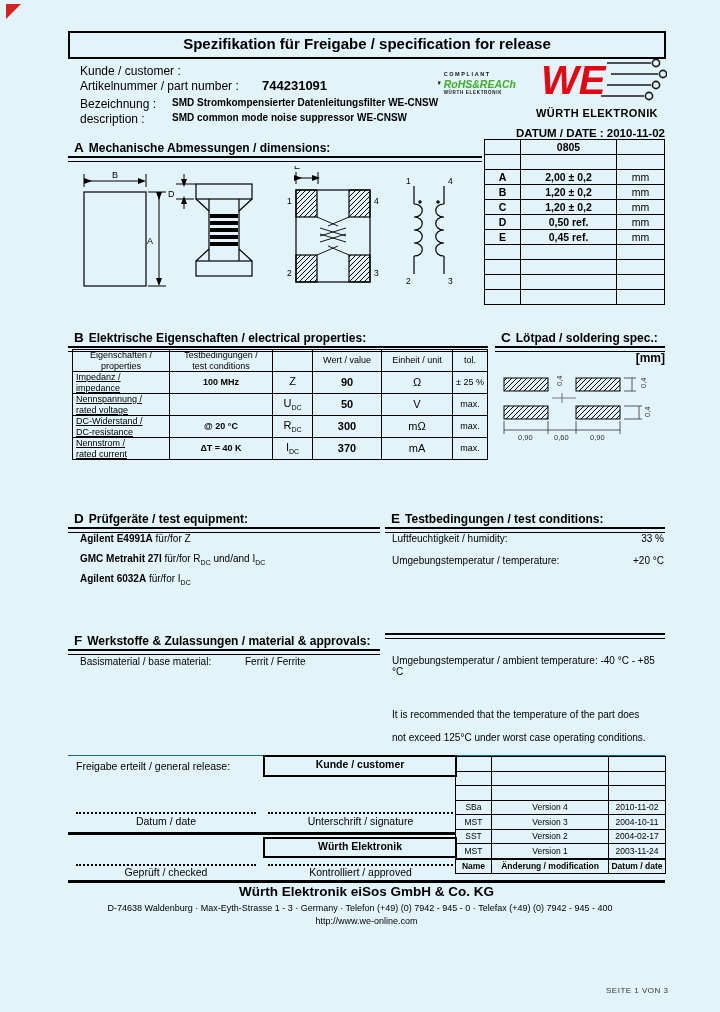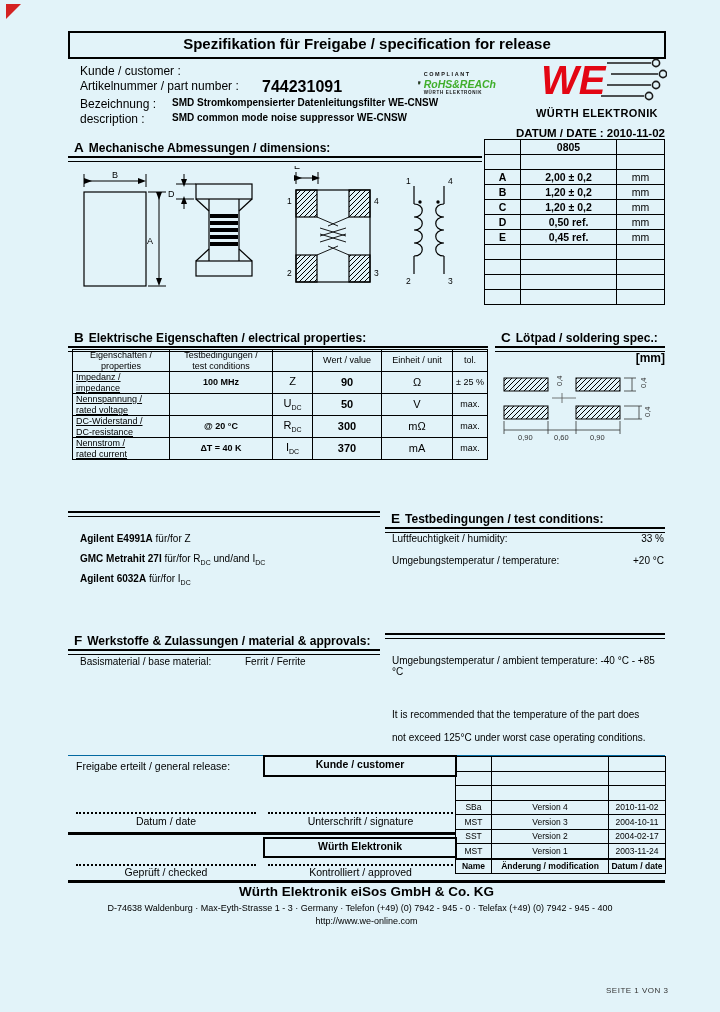--- a/index.html
+++ b/index.html
@@ -11,21 +11,21 @@
   .abs{position:absolute;}
   .b{font-weight:bold;}
   .pre{white-space:pre-line;}
   sub{font-size:7px;}
 
   .corner-mark{width:0;height:0;border-top:15px solid #d42222;border-right:15px solid transparent;}
 
   .title-box{border:2px solid #000;text-align:center;font-weight:bold;font-size:15px;line-height:21px;height:24px;}
 
   .hdr-label{font-size:12px;}
-  .part-number{font-size:16px;font-weight:bold;}
+  .part-number{font-size:13px;font-weight:bold;}
   .hdr-value{font-size:10px;font-weight:bold;}
 
   .rohs{display:flex;gap:3px;align-items:center;}
   .rohs-texts{display:flex;flex-direction:column;line-height:1.15;}
   .rohs-compliant{font-size:5.5px;letter-spacing:1.6px;font-weight:bold;color:#111;}
   .rohs-name{font-size:10.5px;font-weight:bold;font-style:italic;color:#3fae2a;}
   .rohs-brand{font-size:4.5px;letter-spacing:0.7px;font-weight:bold;color:#111;}
 
   .we-brand{font-size:11px;font-weight:bold;letter-spacing:0.4px;text-align:center;width:140px;margin-top:1px;}
 
@@ -80,21 +80,21 @@
 <div class="abs title-box" style="left:68px;top:31px;width:594px;">Spezifikation für Freigabe / specification for release</div>
 
 <div class="abs hdr-label" style="left:80px;top:64px;">Kunde / customer :</div>
 <div class="abs hdr-label" style="left:80px;top:79px;">Artikelnummer / part number :</div>
 <div class="abs part-number" style="left:262px;top:78px;">744231091</div>
 <div class="abs hdr-label" style="left:80px;top:97px;">Bezeichnung :</div>
 <div class="abs hdr-value" style="left:172px;top:97px;">SMD Stromkompensierter Datenleitungsfilter WE-CNSW</div>
 <div class="abs hdr-label" style="left:80px;top:112px;">description :</div>
 <div class="abs hdr-value" style="left:172px;top:112px;">SMD common mode noise suppressor WE-CNSW</div>
 
-<div class="abs rohs" style="left:418px;top:62px;width:78px;">
+<div class="abs rohs" style="left:438px;top:62px;width:78px;">
   <svg width="26" height="42" viewBox="0 0 26 42">
     <path d="M2,3 L24,7 L21,29 L10,39 L2,30 z" fill="#1a1a1a"></path>
     <path d="M6,20 L12,29 L24,7" stroke="#3fae2a" stroke-width="4" fill="none"></path>
   </svg>
   <div class="rohs-texts">
     <span class="rohs-compliant">COMPLIANT</span>
     <span class="rohs-name">RoHS&amp;REACh</span>
     <span class="rohs-brand">WÜRTH ELEKTRONIK</span>
   </div>
 </div>
@@ -382,20 +382,21 @@
     <text x="20" y="68">0,90</text>
     <text x="56" y="68">0,60</text>
     <text x="92" y="68">0,90</text>
     <text x="64" y="14" transform="rotate(-90 64 14)">0,4</text>
     <text x="148" y="16" transform="rotate(-90 148 16)">0,4</text>
     <text x="152" y="45" transform="rotate(-90 152 45)">0,4</text>
   </g>
 </svg>
 
 <div class="abs" style="left:68px;top:511px;width:312px;">
+  <div class="sec-head-text"><span class="sec-letter">D</span><span>Prüfgeräte  /  test equipment:</span></div>
   <div class="dbl-rule"></div>
 </div>
 <div class="abs" style="left:80px;top:533px;width:300px;">
   <div class="equip-line"><span class="b">Agilent E4991A</span><span> für/for Z</span><sub></sub><span></span><sub></sub></div>
   <div class="equip-line"><span class="b">GMC Metrahit 27I</span><span> für/for R</span><sub>DC</sub><span> und/and I</span><sub>DC</sub></div>
   <div class="equip-line"><span class="b">Agilent 6032A</span><span> für/for I</span><sub>DC</sub><span></span><sub></sub></div>
 </div>
 
 <div class="abs" style="left:385px;top:511px;width:280px;">
   <div class="sec-head-text"><span class="sec-letter">E</span><span>Testbedingungen / test conditions:</span></div>

